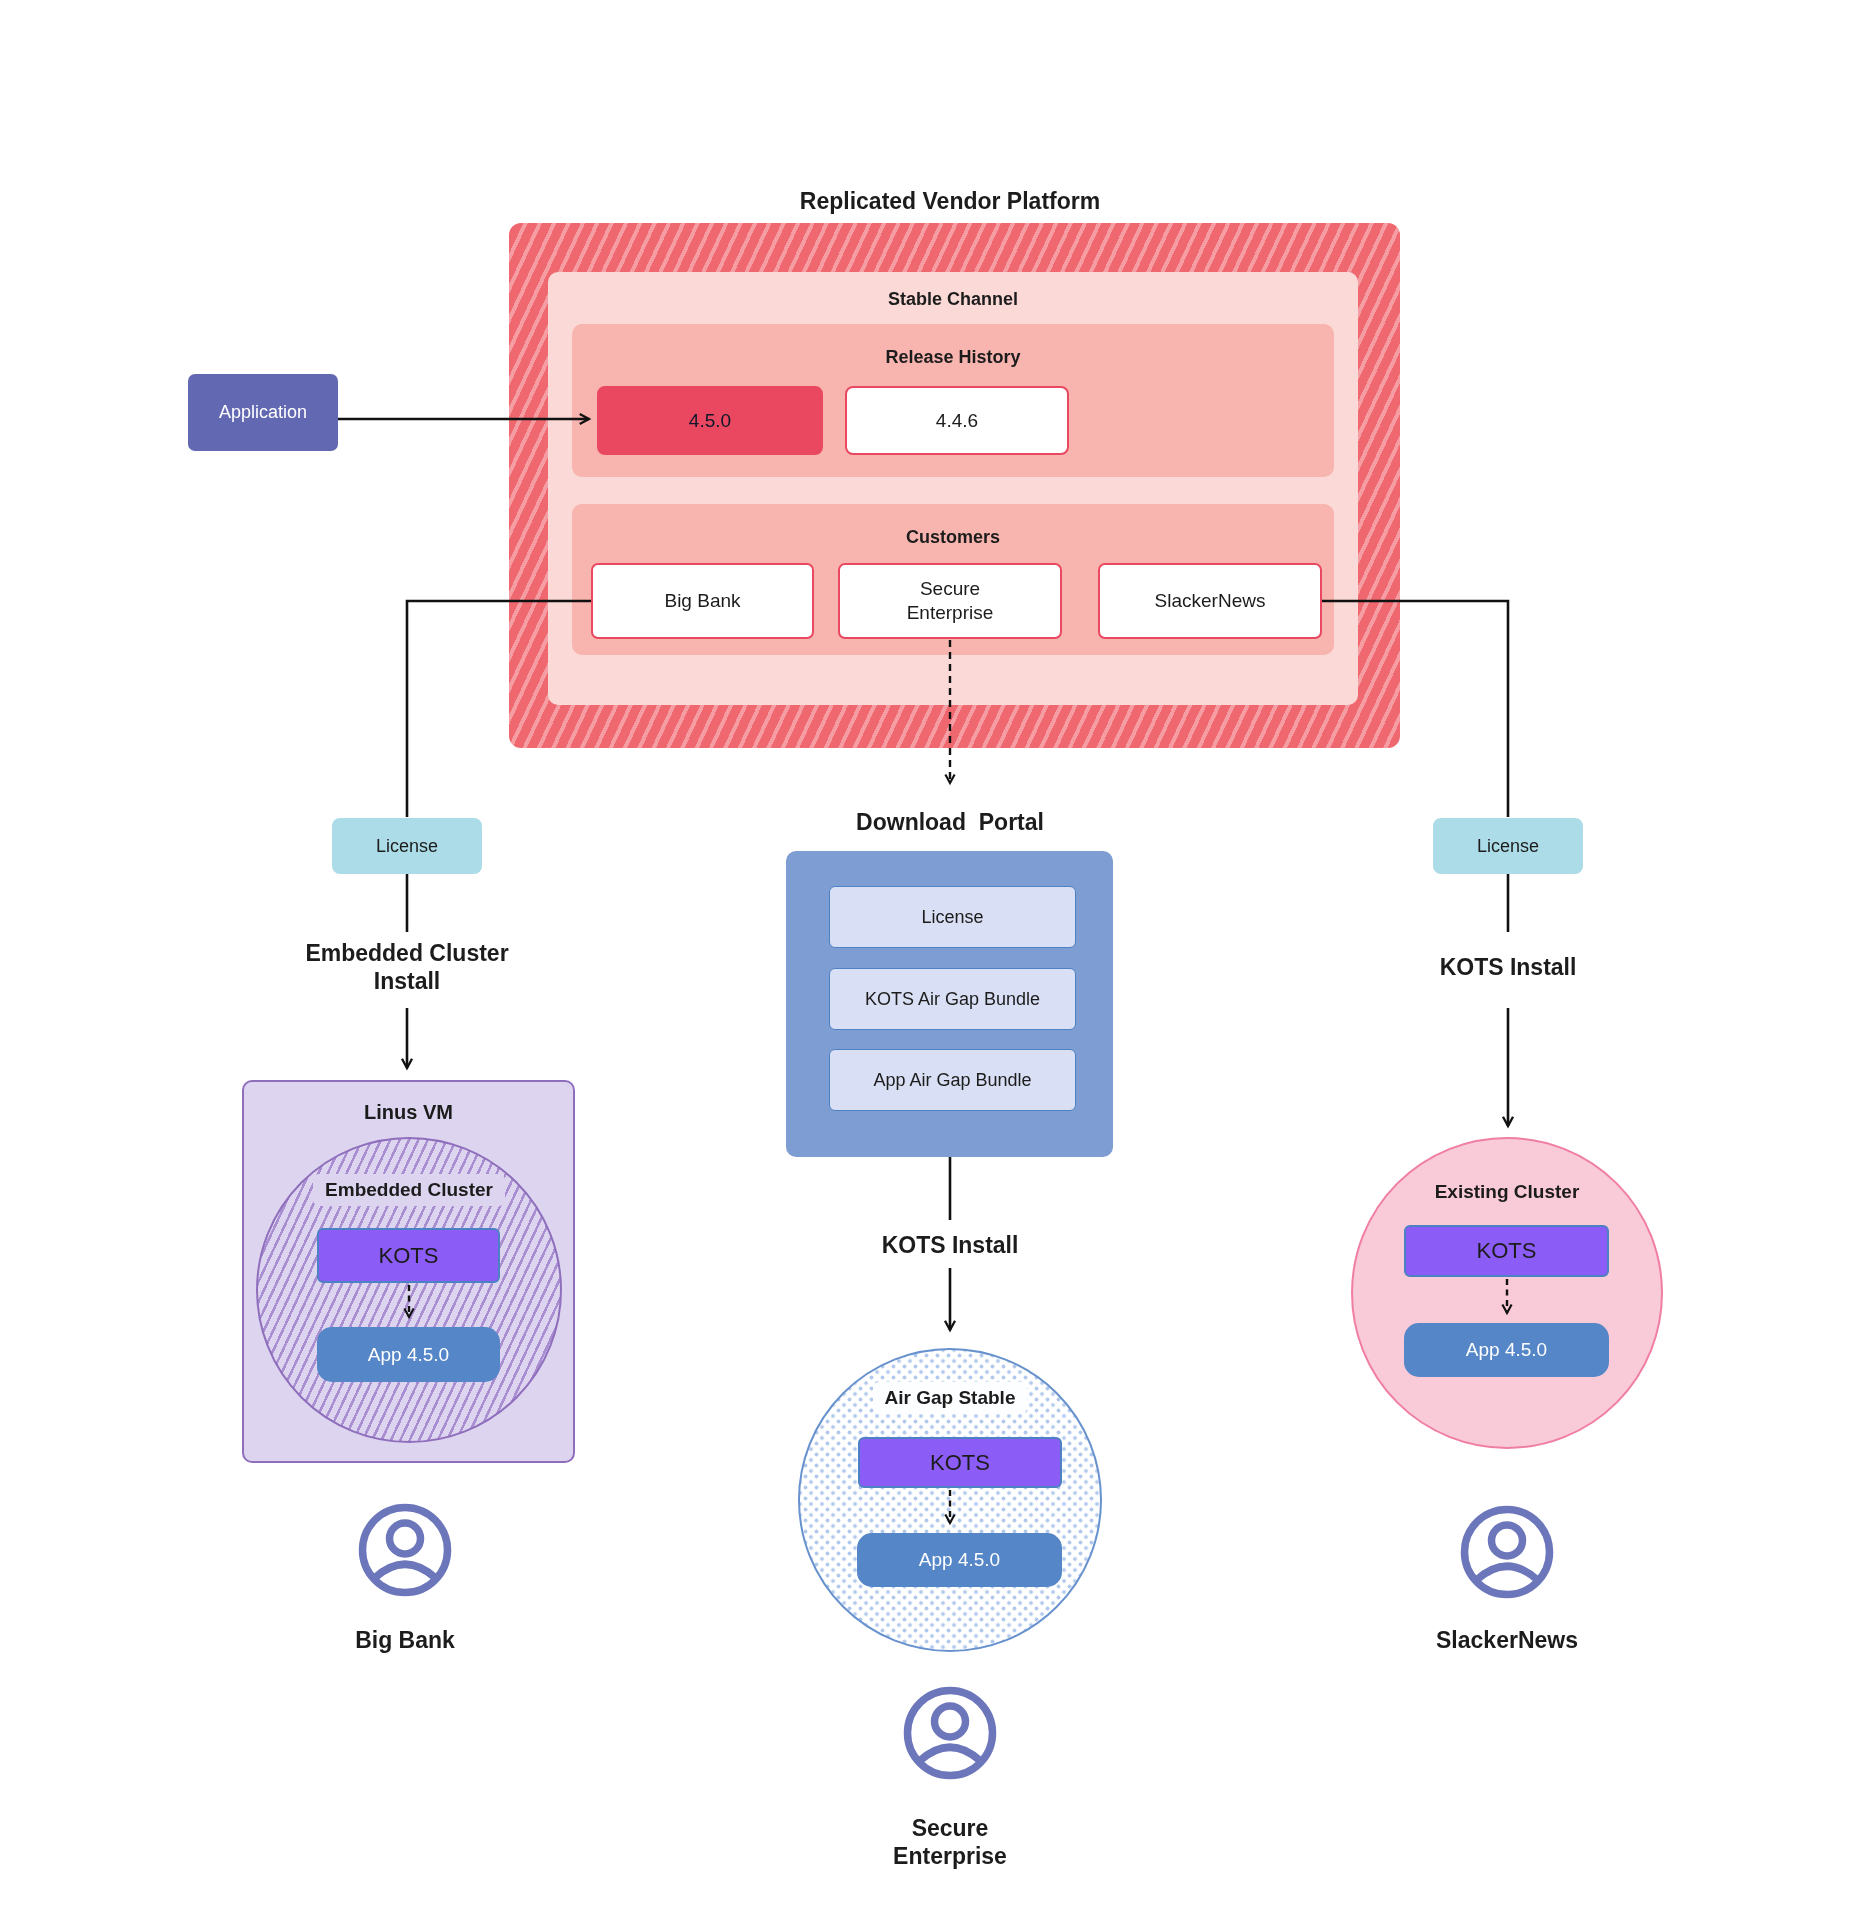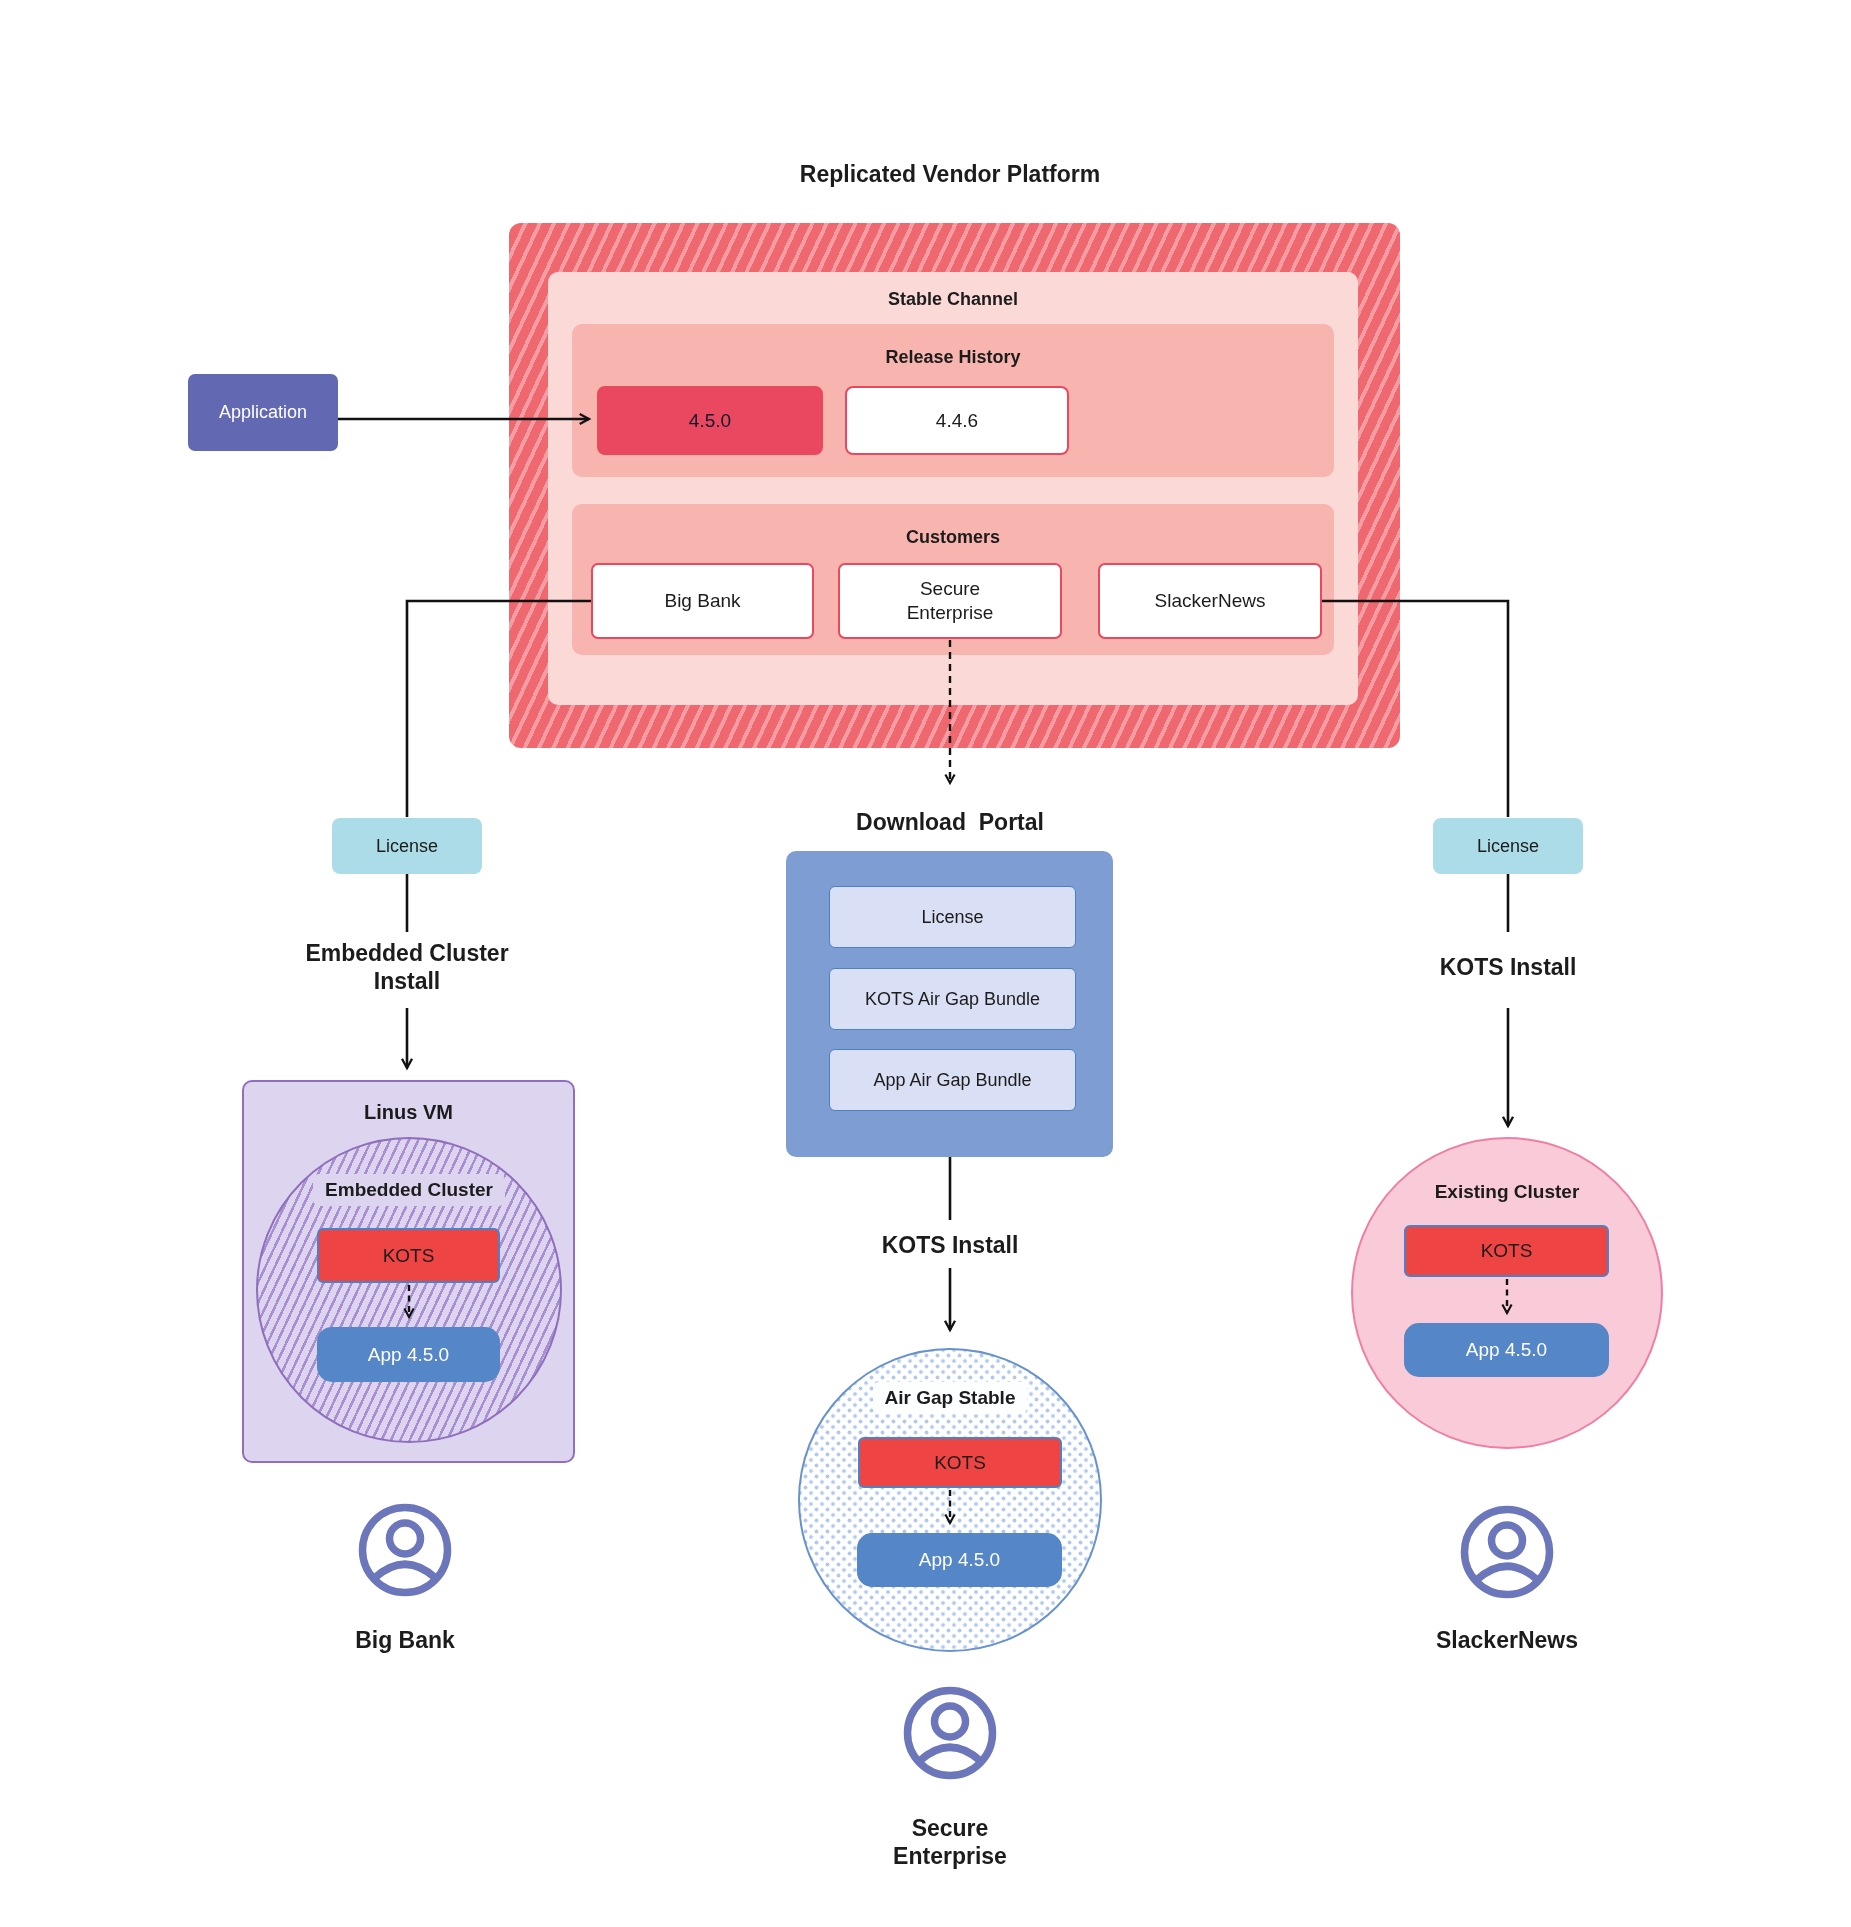--- a/index.html
+++ b/index.html
@@ -50,33 +50,33 @@
     border:2.5px solid var(--airgap-border,#6792CE);border-radius:50%;background-color:#ffffff;
     background-image:
       radial-gradient(var(--airgap-dot,#B3C9EC) 1.7px, transparent 2.3px),
       radial-gradient(var(--airgap-dot,#B3C9EC) 1.7px, transparent 2.3px);
     background-size:11px 11px;background-position:0 0,5.5px 5.5px;
   }
   .pink-circle{background:var(--existing-fill,#F9CAD7);border:2.5px solid var(--existing-border,#F07EA3);border-radius:50%;}
   .cluster-label{font-size:19px;font-weight:600;border-radius:6px;padding:5px 12px;}
   .bg-lav{background:var(--vm-panel,#DDD5EF);}
   .bg-white{background:#fdfeff;}
-  .kots-box{background:#ef4444;border:2px solid var(--kots-border,#4C82C3);border-radius:6px;font-size:19px;}
+  .kots-box{background:#8b5cf6;border:2px solid var(--kots-border,#4C82C3);border-radius:6px;font-size:22px;}
   .app-blue{background:var(--app-box,#5586C7);color:#ffffff;border-radius:15px;font-size:19px;}
 
   .user-label{font-size:23px;font-weight:600;line-height:28px;}
   .user-icon{stroke:var(--user-icon,#6C76BA);fill:none;}
 
   svg.overlay{position:absolute;left:0;top:0;z-index:40;pointer-events:none;}
   svg.overlay *{stroke:var(--line,#111111);fill:none;}
 </style>
 </head>
 <body>
 
-<div class="abs center diagram-title" style="left:650px;top:157px;width:600px;height:34px;">Replicated Vendor Platform</div>
+<div class="abs center diagram-title" style="left:650px;top:184px;width:600px;height:34px;">Replicated Vendor Platform</div>
 
 <div class="abs hatch-red" style="left:509px;top:223px;width:891px;height:525px;"></div>
 
 <div class="abs panel-stable" style="left:548px;top:272px;width:810px;height:433px;"></div>
 <div class="abs center panel-label" style="left:548px;top:288px;width:810px;height:22px;">Stable Channel</div>
 
 <div class="abs panel-mid" style="left:572px;top:324px;width:762px;height:153px;"></div>
 <div class="abs center panel-label" style="left:572px;top:346px;width:762px;height:22px;">Release History</div>
 
 <div class="abs center rel-box current" style="left:597px;top:386px;width:226px;height:69px;">4.5.0</div>

